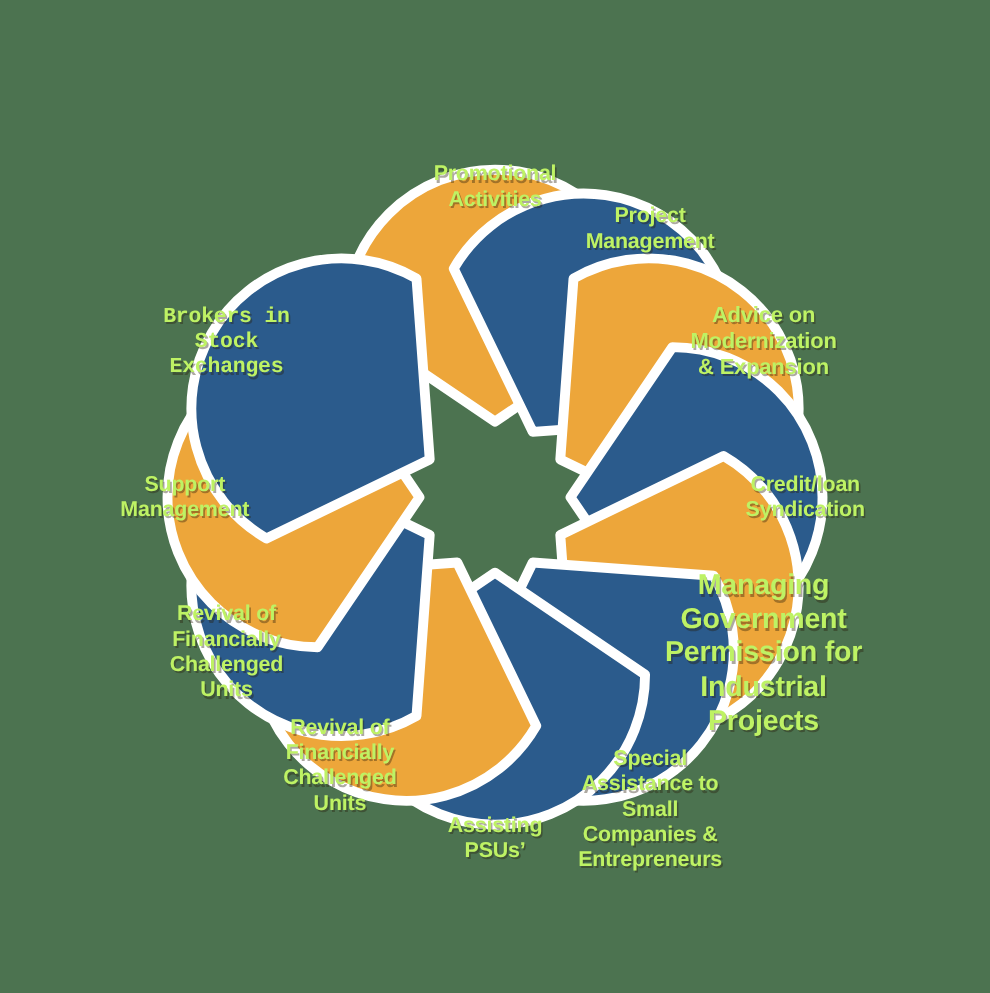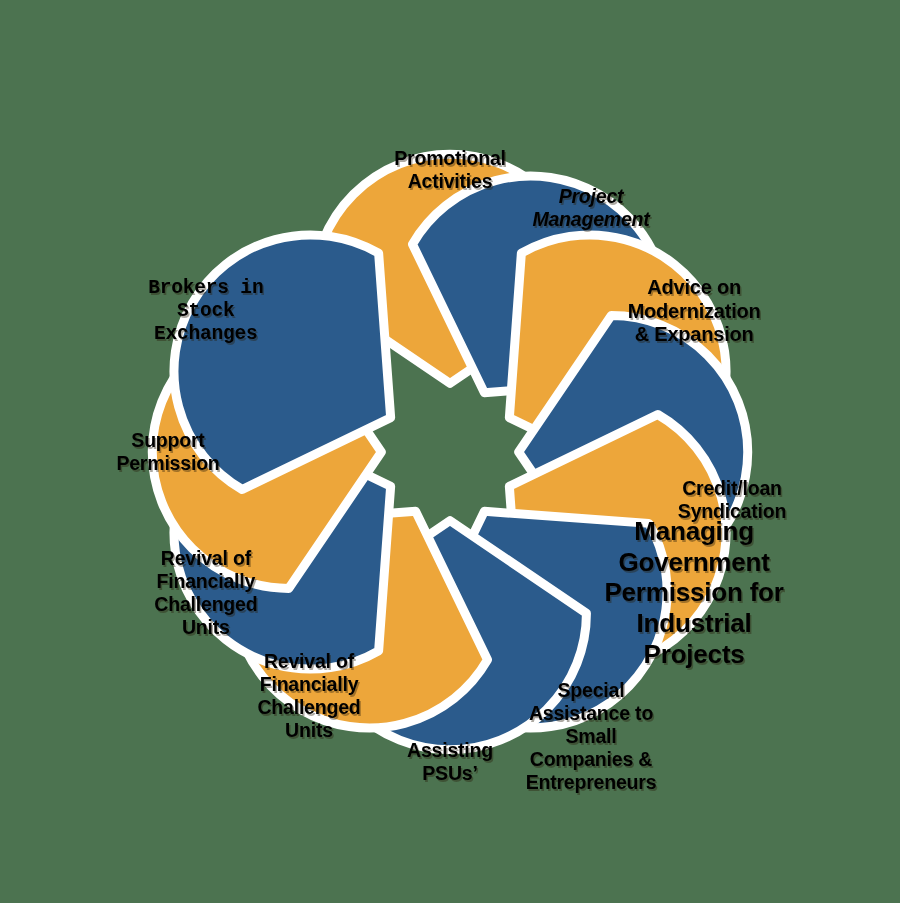--- a/index.html
+++ b/index.html
@@ -32,21 +32,21 @@
   .seg-shape {
     stroke: #ffffff;
     stroke-width: 9;
     stroke-linejoin: round;
   }
 
   .seg-label {
     position: absolute;
     transform: translate(-50%, -50%);
     text-align: center;
-    color: #000000;
+    color: #bef264;
     font-family: "Liberation Sans", sans-serif;
     font-weight: bold;
     font-size: 19.5px;
     line-height: 1.18;
     letter-spacing: -0.2px;
     text-shadow: 1.5px 2px 0 rgba(40, 30, 10, 0.38);
     pointer-events: none;
     white-space: pre-line;
   }
 </style>
@@ -65,26 +65,26 @@
         <path d="M 450.00 520.64 L 313.56 613.29 A 112 112 0 1 0 586.44 613.29 Z" fill="#2b5b8c" class="seg-shape"></path>
         <path d="M 415.68 511.35 L 251.19 523.37 A 112 112 0 1 0 487.51 659.81 Z" fill="#eda63a" class="seg-shape"></path>
         <path d="M 390.65 486.32 L 242.19 414.49 A 112 112 0 1 0 378.63 650.81 Z" fill="#2b5b8c" class="seg-shape"></path>
         <path d="M 381.36 452.00 L 288.71 315.56 A 112 112 0 1 0 288.71 588.44 Z" fill="#eda63a" class="seg-shape"></path>
         <path d="M 390.65 417.68 L 378.63 253.19 A 112 112 0 1 0 242.19 489.51 Z" fill="#2b5b8c" class="seg-shape"></path>
       </g>
   </svg>
   <div id="labels-layer">
       <div class="seg-label" style="left: 450px; top: 170px; font-size: 19.5px; width: 214px;">Promotional
 Activities</div>
-      <div class="seg-label" style="left: 591px; top: 207.876px; font-size: 19.5px; width: 214px; font-style: italic;">Project
+      <div class="seg-label" style="left: 591px; top: 207.876px; font-size: 19.5px; width: 214px;">Project
 Management</div>
       <div class="seg-label" style="left: 694.124px; top: 311px; font-size: 20px; width: 214px;">Advice on
 Modernization
 &amp; Expansion</div>
-      <div class="seg-label" style="left: 732px; top: 452px; font-size: 19.5px; width: 214px; margin-top: 48px;">Credit/loan
+      <div class="seg-label" style="left: 732px; top: 452px; font-size: 19.5px; width: 214px;">Credit/loan
 Syndication</div>
       <div class="seg-label" style="left: 694.124px; top: 593px; font-size: 26px; width: 214px;">Managing
 Government
 Permission for
 Industrial
 Projects</div>
       <div class="seg-label" style="left: 591px; top: 736px; font-size: 19.5px; width: 214px;">Special
 Assistance to
 Small
 Companies &amp;
@@ -93,18 +93,18 @@
 PSUs’</div>
       <div class="seg-label" style="left: 309px; top: 696.124px; font-size: 19.5px; width: 214px;">Revival of
 Financially
 Challenged
 Units</div>
       <div class="seg-label" style="left: 205.876px; top: 593px; font-size: 19.5px; width: 214px;">Revival of
 Financially
 Challenged
 Units</div>
       <div class="seg-label" style="left: 168px; top: 452px; font-size: 19.5px; width: 214px;">Support
-Permission</div>
+Management</div>
       <div class="seg-label" style="left: 205.876px; top: 311px; font-size: 19.5px; width: 214px; font-family: Liberation Mono, monospace;">Brokers in
 Stock
 Exchanges</div>
     </div>
 </div>
 
 </body></html>

